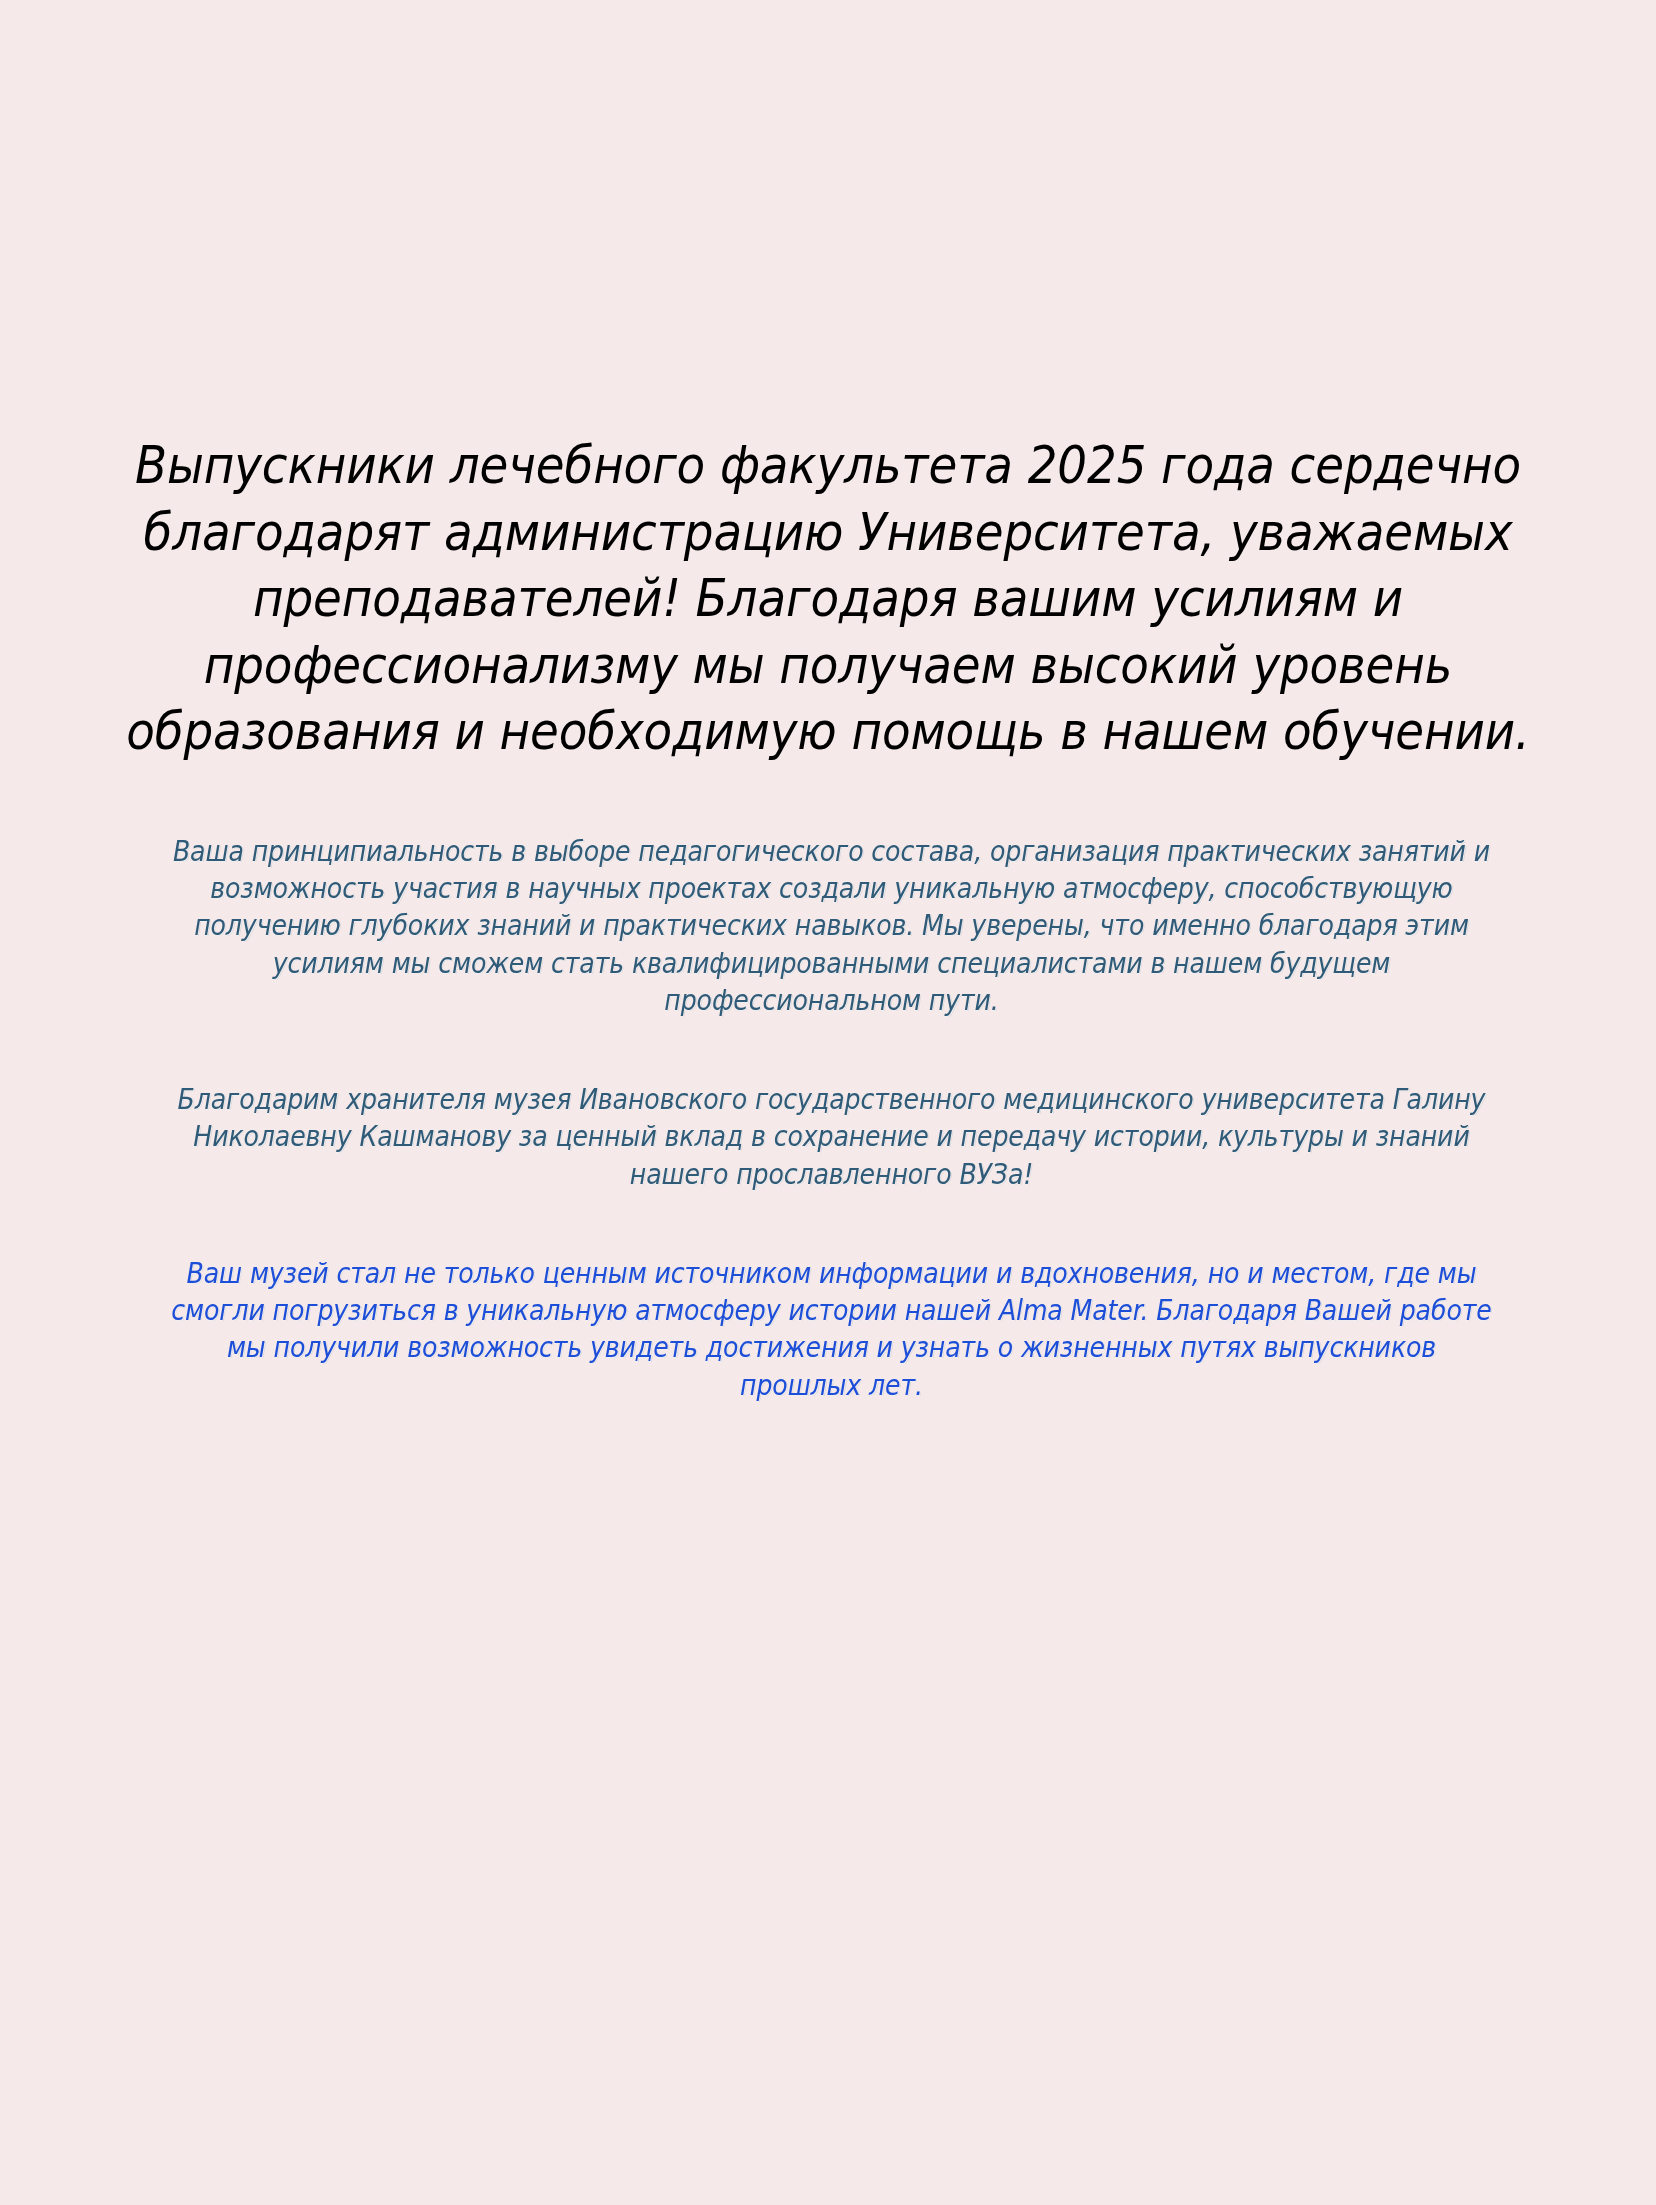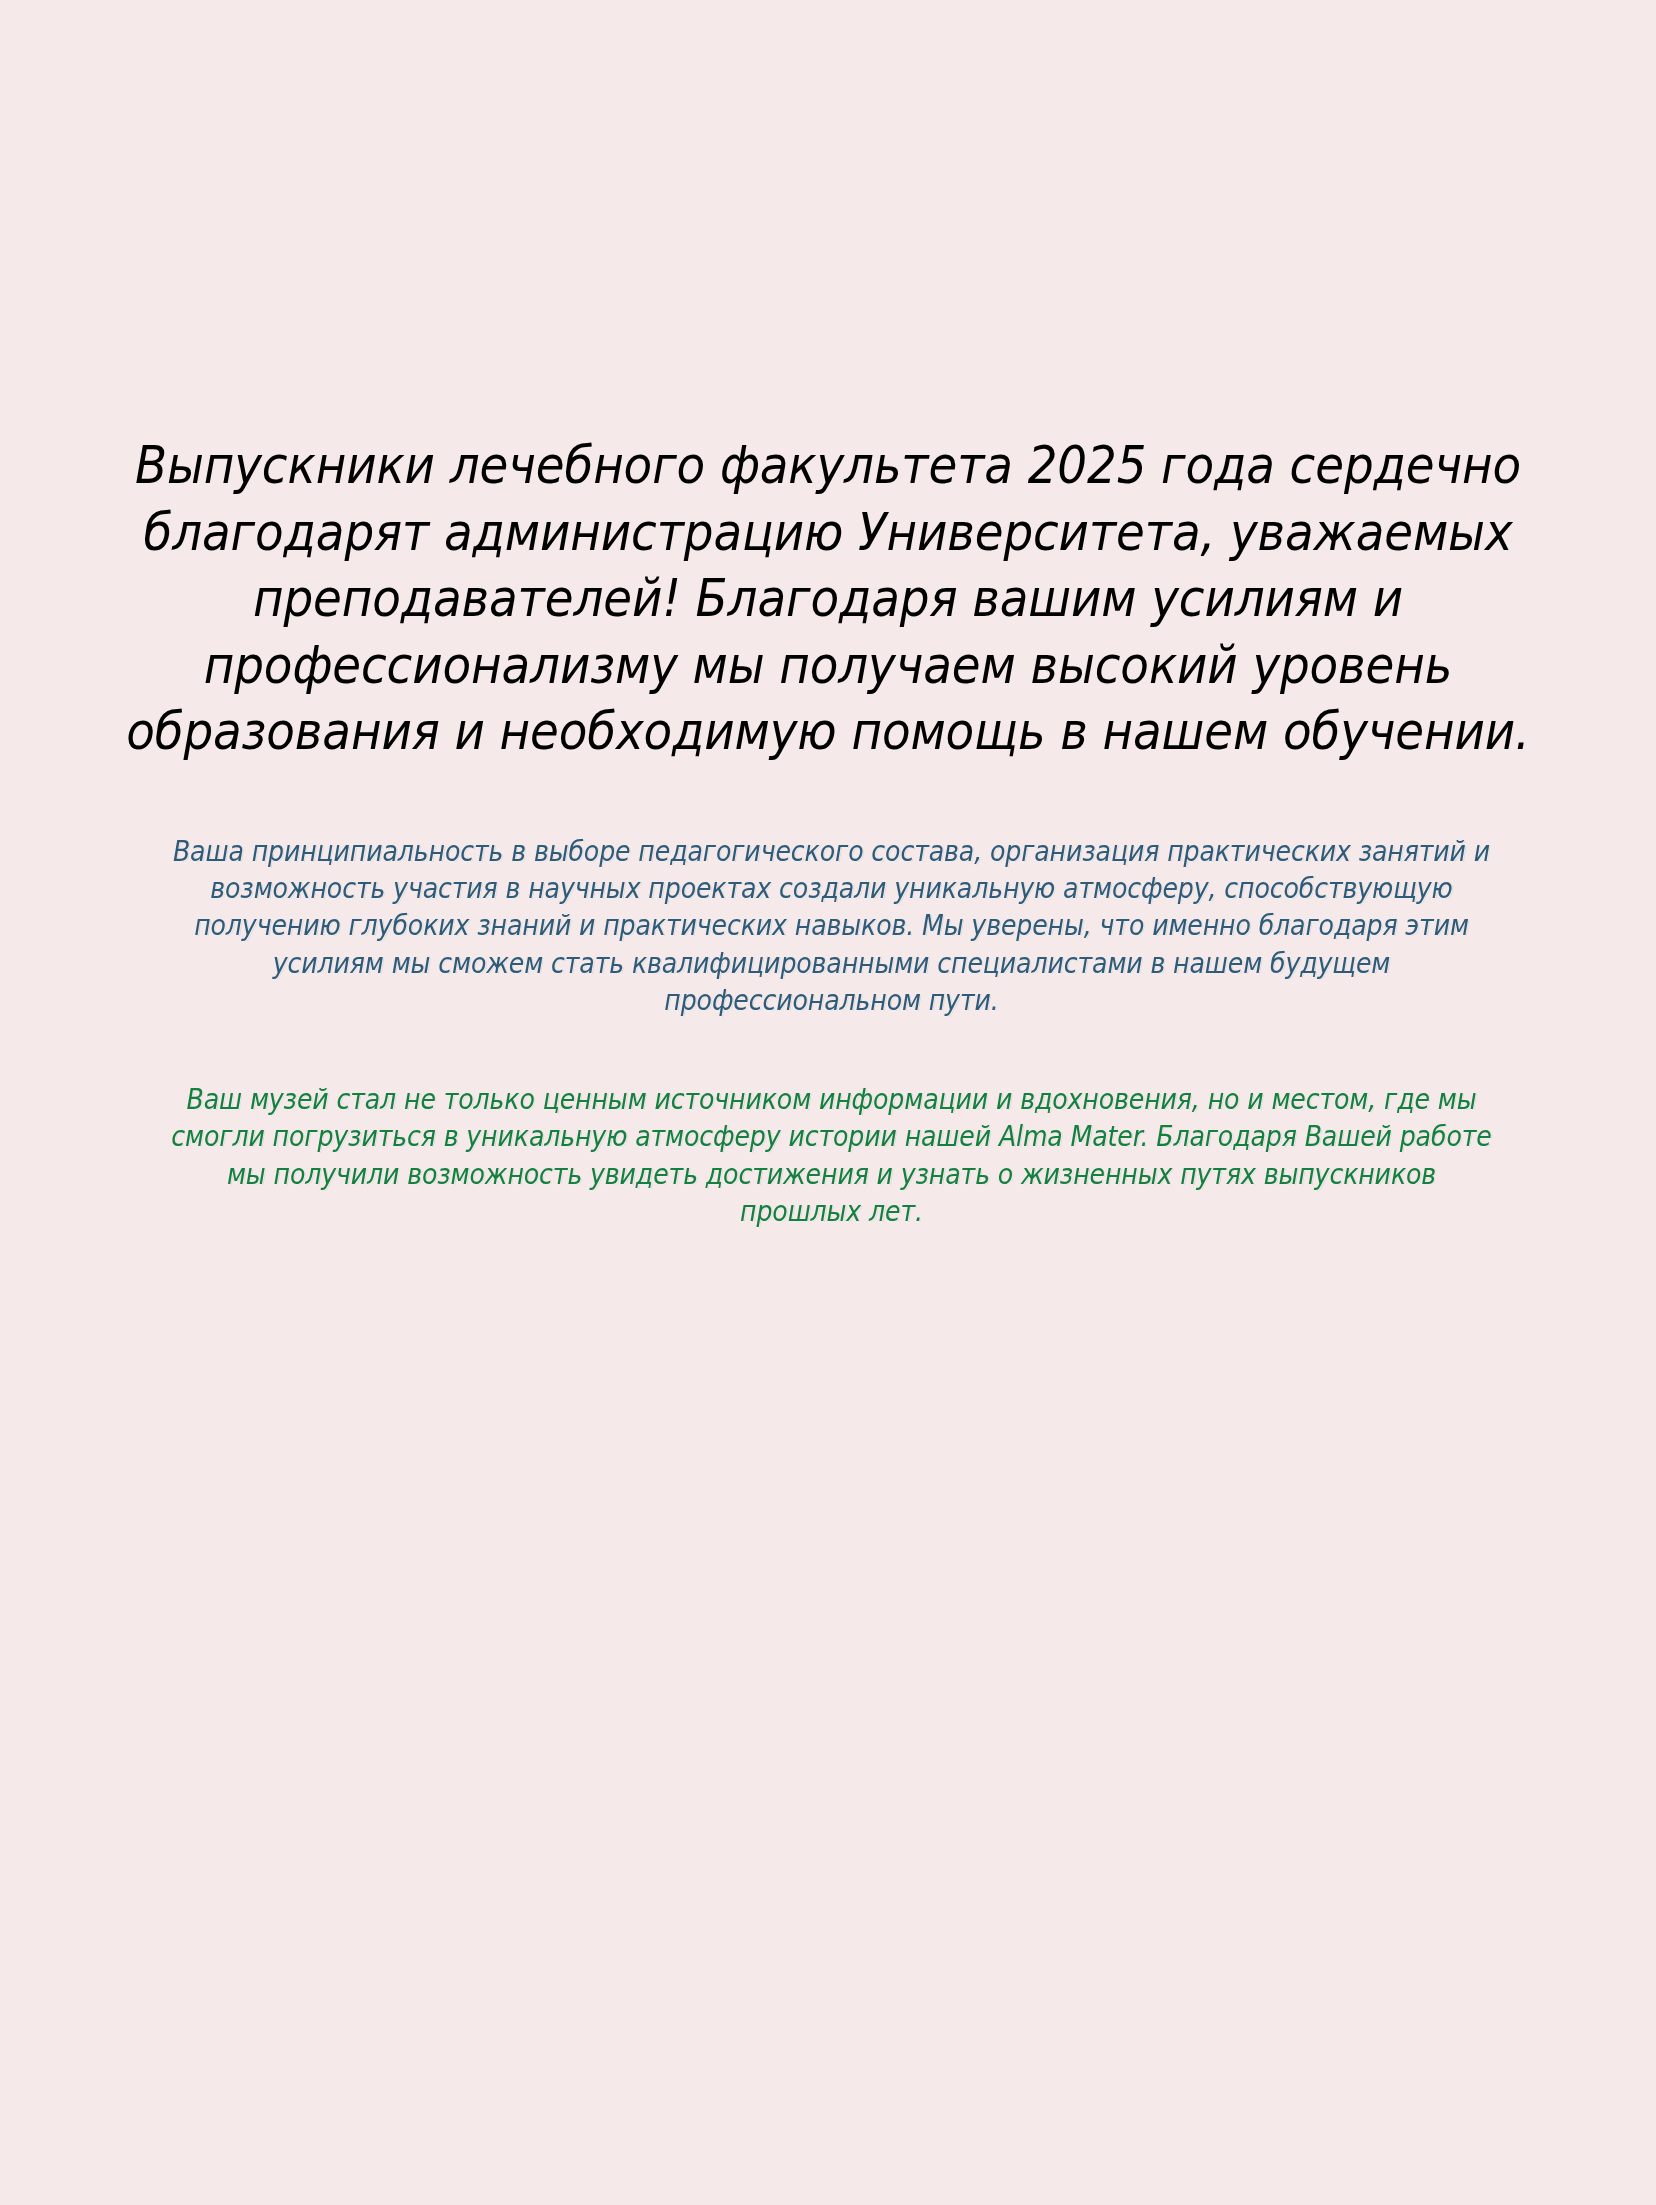--- a/index.html
+++ b/index.html
@@ -78,17 +78,18 @@
 <body>
 
 <div id="page" style="background: rgb(245, 233, 233);">
 
   <div id="intro-block">
     <p class="para para-intro" style="color: rgb(0, 0, 0);">Выпускники лечебного факультета 2025 года сердечно благодарят администрацию Университета, уважаемых преподавателей! Благодаря вашим усилиям и профессионализму мы получаем высокий уровень образования и необходимую помощь в нашем обучении.</p>
   </div>
 
   <div id="body-block">
     <p class="para para-blue" style="color: rgb(47, 91, 120);">Ваша принципиальность в выборе педагогического состава, организация практических занятий и возможность участия в научных проектах создали уникальную атмосферу, способствующую получению глубоких знаний и практических навыков. Мы уверены, что именно благодаря этим усилиям мы сможем стать квалифицированными специалистами в нашем будущем профессиональном пути.</p>
-    <p class="para para-blue gap-large" style="color: #15803d;">Ваш музей стал не только ценным источником информации и вдохновения, но и местом, где мы смогли погрузиться в уникальную атмосферу истории нашей Alma Mater. Благодаря Вашей работе мы получили возможность увидеть достижения и узнать о жизненных путях выпускников прошлых лет.</p>
+    <p class="para para-blue gap-large" style="color: rgb(47, 91, 120);">Благодарим хранителя музея Ивановского государственного медицинского университета Галину Николаевну Кашманову за ценный вклад в сохранение и передачу истории, культуры и знаний нашего прославленного ВУЗа!</p>
+    <p class="para para-blue gap-large" style="color: #1d4ed8;">Ваш музей стал не только ценным источником информации и вдохновения, но и местом, где мы смогли погрузиться в уникальную атмосферу истории нашей Alma Mater. Благодаря Вашей работе мы получили возможность увидеть достижения и узнать о жизненных путях выпускников прошлых лет.</p>
   </div>
 
 </div>
 
 
 </body></html>

